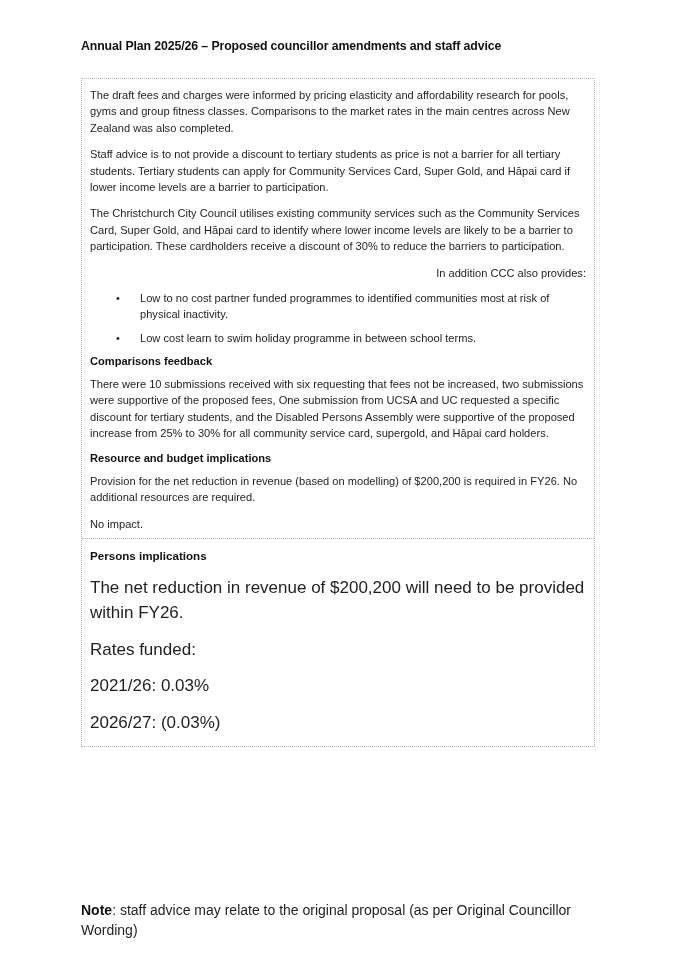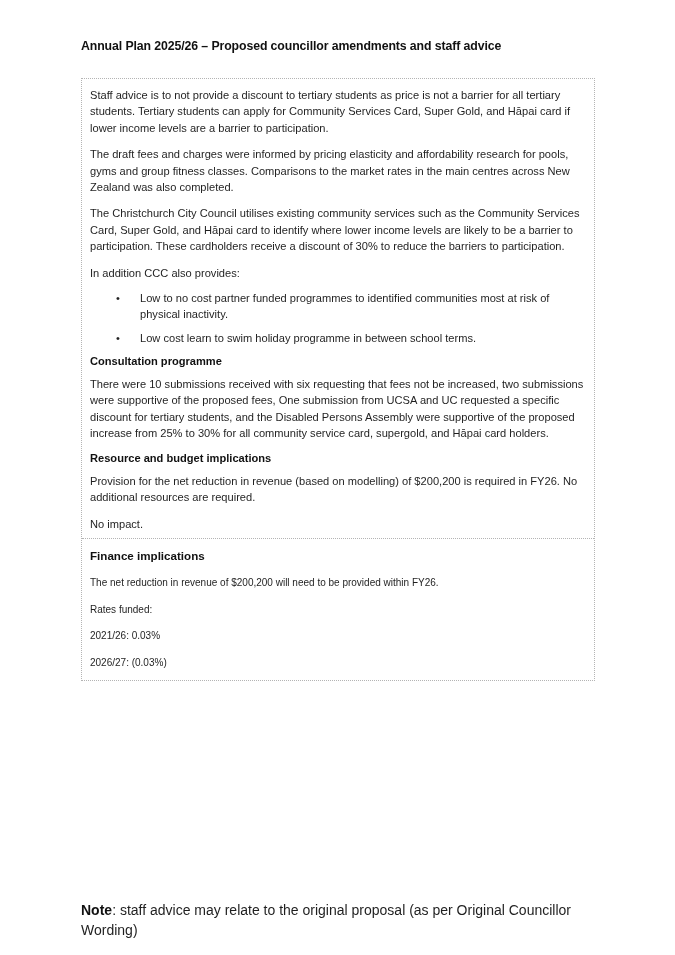--- a/index.html
+++ b/index.html
@@ -65,20 +65,21 @@
   }
 
   p.para {
     margin: 0 0 10px 0;
     font-size: 11.1px;
     line-height: 1.48;
     color: #1f1f1f;
   }
   p.para.tight {
     margin-bottom: 9px;
+    text-align: right;
   }
   p.para:last-child {
     margin-bottom: 0;
   }
 
   h3.subhead {
     margin: 0 0 6px 0;
     font-size: 11.1px;
     font-weight: bold;
     line-height: 1.4;
@@ -115,21 +116,21 @@
     position: absolute;
     left: 26px;
     top: 0;
     font-size: 11.1px;
     line-height: 1.48;
     color: #1f1f1f;
   }
 
   p.finance-line {
     margin: 0 0 12px 0;
-    font-size: 10px;
+    font-size: 17px;
     line-height: 1.45;
     color: #1f1f1f;
   }
   p.finance-line:last-child {
     margin-bottom: 0;
   }
 
   
   .footer-note {
     position: absolute;
@@ -149,55 +150,55 @@
 <body>
 
 <div class="page">
 
   <div class="doc-title">Annual Plan 2025/26 – Proposed councillor amendments and staff advice</div>
 
   <div class="content-box">
 
     <div class="box-section upper">
 
+      <p class="para">The draft fees and charges were informed by pricing elasticity and affordability research for pools, gyms and group fitness classes. Comparisons to the market rates in the main centres across New Zealand was also completed.</p>
+
       <p class="para">Staff advice is to not provide a discount to tertiary students as price is not a barrier for all tertiary students. Tertiary students can apply for Community Services Card, Super Gold, and Hāpai card if lower income levels are a barrier to participation.</p>
-
-      <p class="para">The draft fees and charges were informed by pricing elasticity and affordability research for pools, gyms and group fitness classes. Comparisons to the market rates in the main centres across New Zealand was also completed.</p>
 
       <p class="para">The Christchurch City Council utilises existing community services such as the Community Services Card, Super Gold, and Hāpai card to identify where lower income levels are likely to be a barrier to participation. These cardholders receive a discount of 30% to reduce the barriers to participation.</p>
 
       <p class="para tight">In addition CCC also provides:</p>
 
       <ul class="bullets">
         <li>
           <span class="bullet-dot">•</span>
           <span>Low to no cost partner funded programmes to identified communities most at risk of physical inactivity.</span>
         </li>
         <li>
           <span class="bullet-dot">•</span>
           <span>Low cost learn to swim holiday programme in between school terms.</span>
         </li>
       </ul>
 
-      <h3 class="subhead spaced">Consultation programme</h3>
+      <h3 class="subhead spaced">Comparisons feedback</h3>
 
       <p class="para">There were 10 submissions received with six requesting that fees not be increased, two submissions were supportive of the proposed fees, One submission from UCSA and UC requested a specific discount for tertiary students, and the Disabled Persons Assembly were supportive of the proposed increase from 25% to 30% for all community service card, supergold, and Hāpai card holders.</p>
 
       <h3 class="subhead">Resource and budget implications</h3>
 
       <p class="para">Provision for the net reduction in revenue (based on modelling) of $200,200 is required in FY26. No additional resources are required.</p>
 
 
       <p class="para">No impact.</p>
 
     </div>
 
     <div class="box-section lower">
 
-      <h3 class="finance-head">Finance implications</h3>
+      <h3 class="finance-head">Persons implications</h3>
 
       <p class="finance-line">The net reduction in revenue of $200,200 will need to be provided within FY26.</p>
 
       <p class="finance-line">Rates funded:</p>
 
       <p class="finance-line">2021/26: 0.03%</p>
 
       <p class="finance-line">2026/27: (0.03%)</p>
 
     </div>

